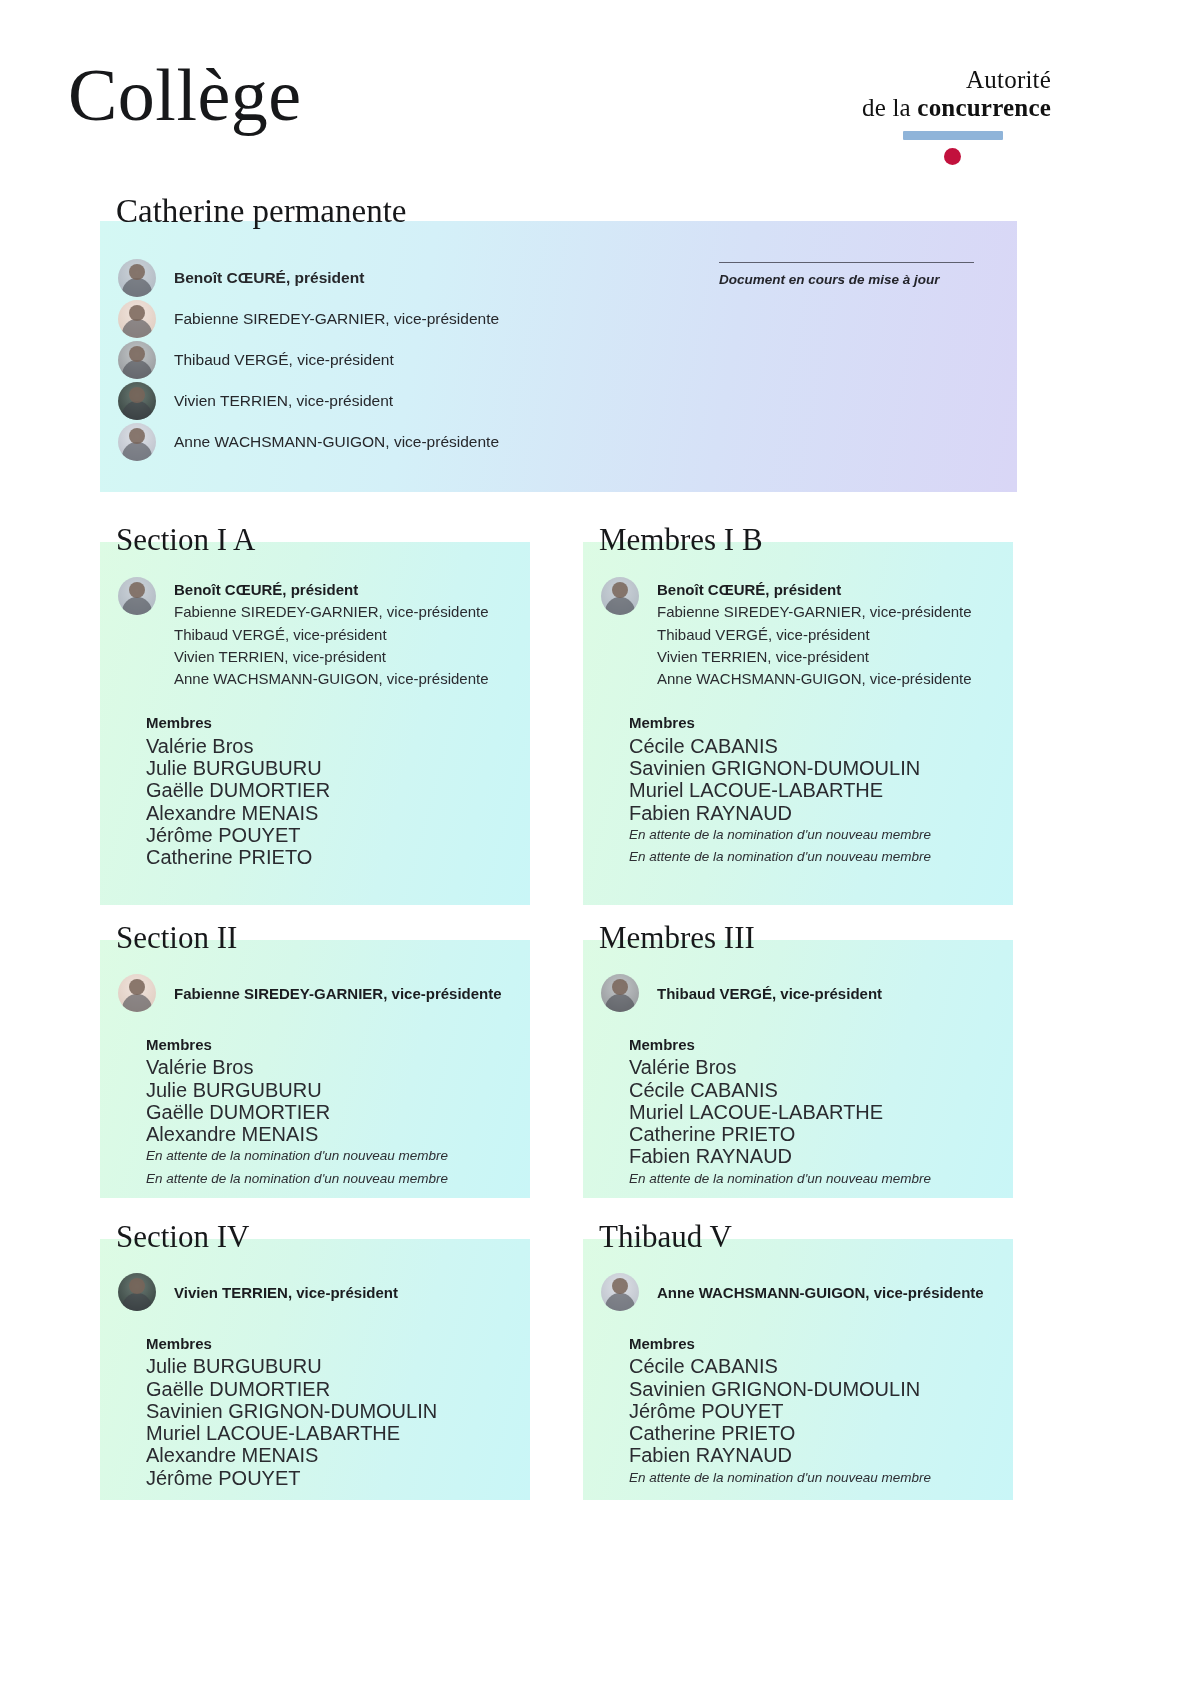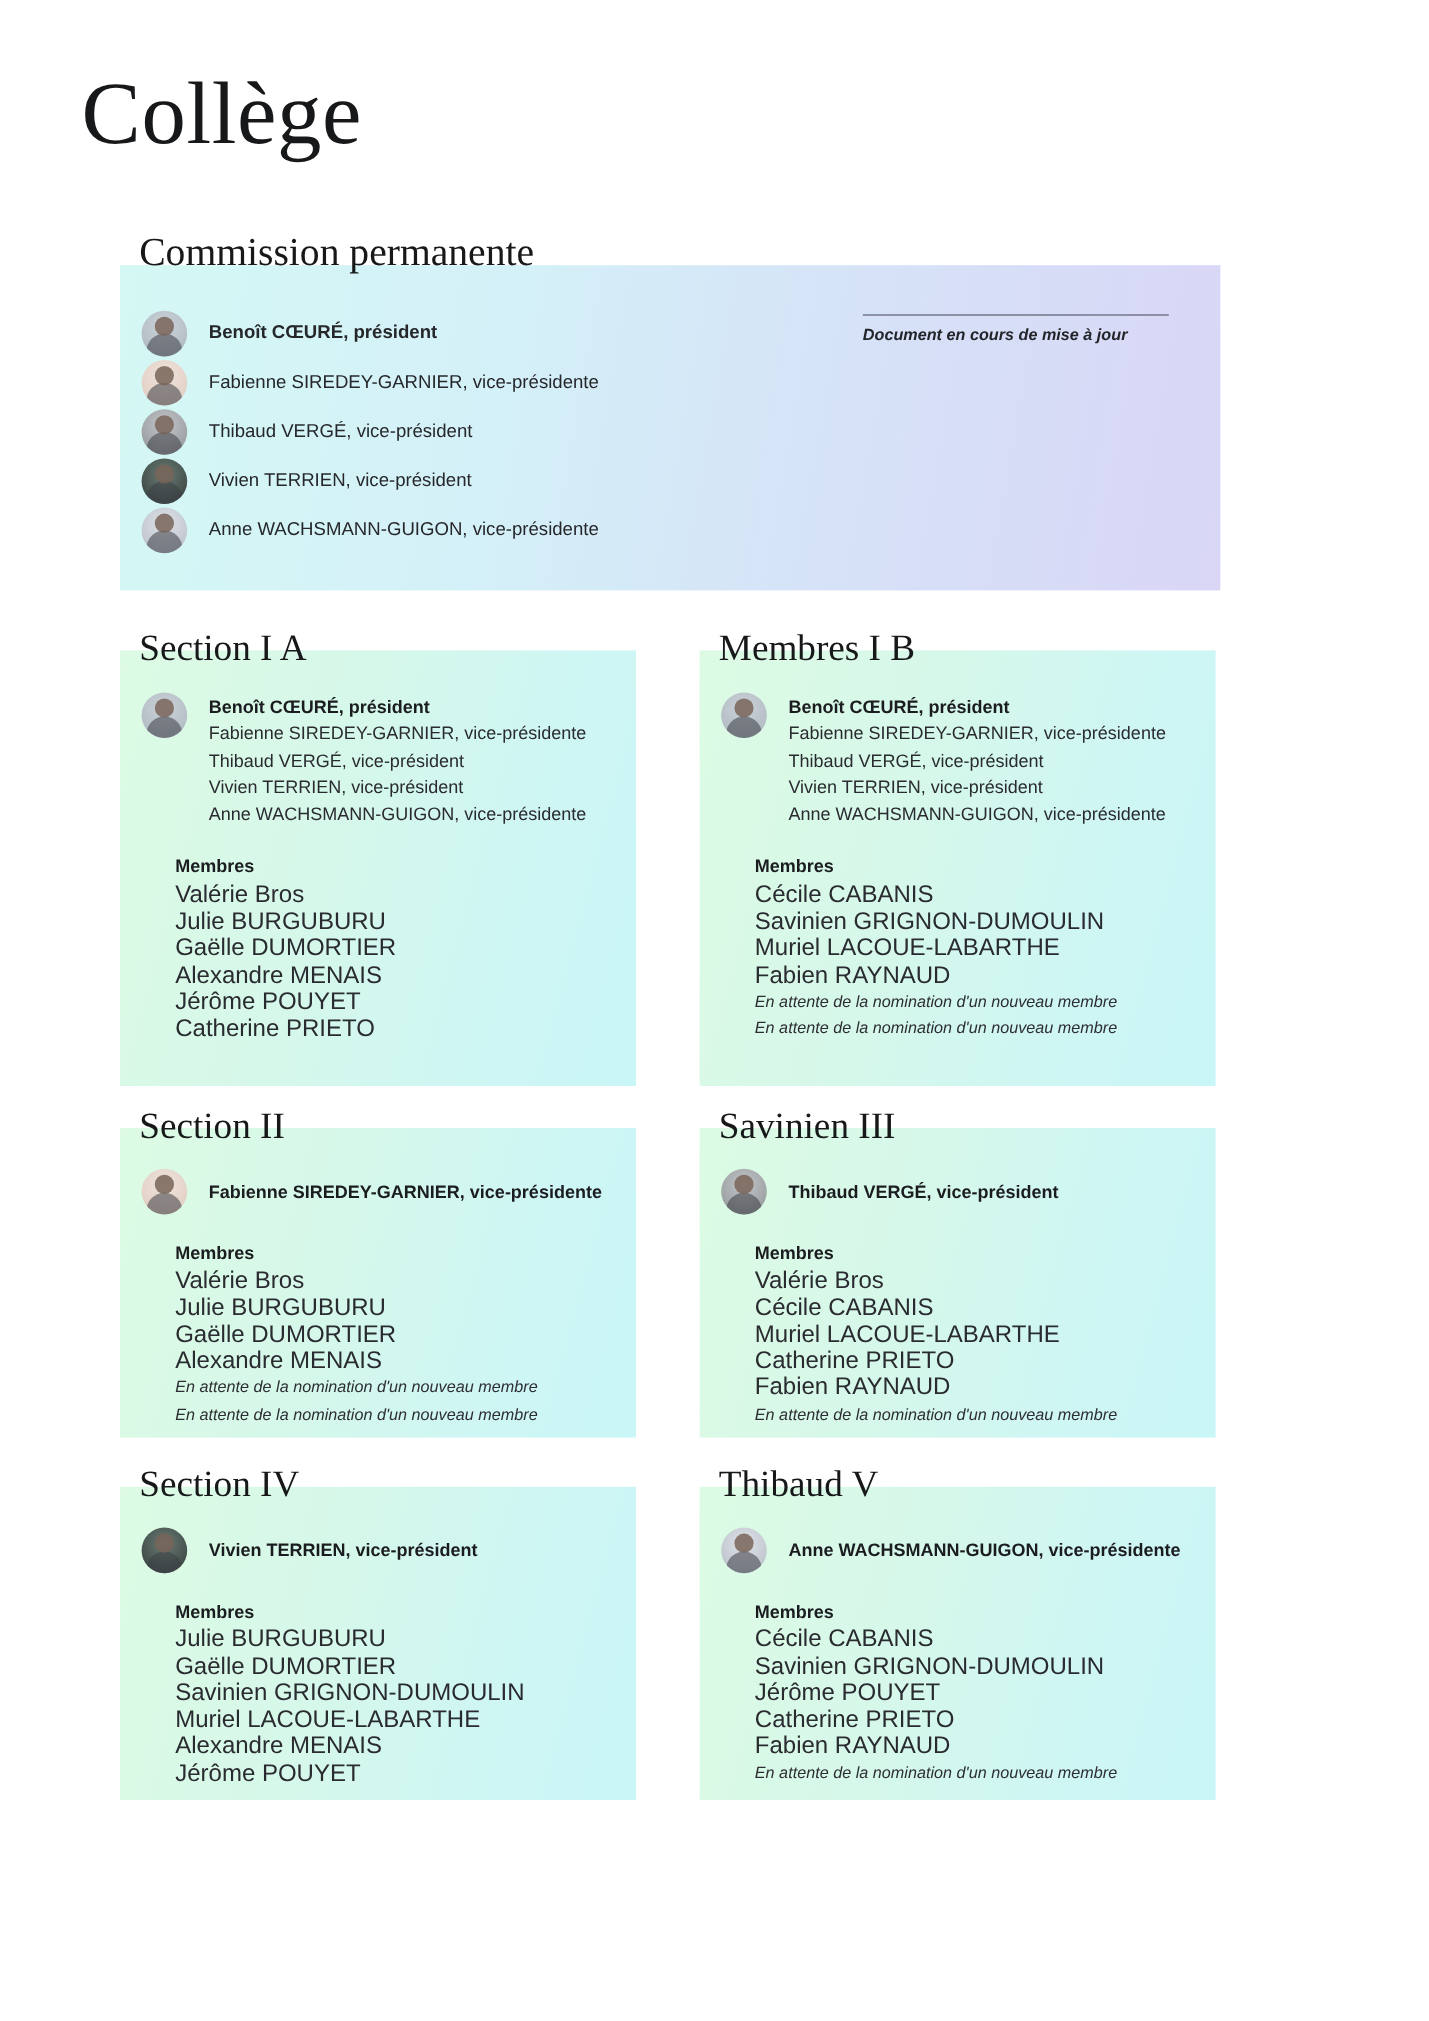--- a/index.html
+++ b/index.html
@@ -248,23 +248,31 @@
   }
   .single-lead-row .avatar { margin-right: 18px; }
   .single-lead-row .name-line { font-weight: 700; }
 </style>
 </head>
 <body>
 
 <div class="page-header">
   <div class="page-title">Collège</div>
 
+  <div class="logo">
+    <div class="logo-line logo-line-1">Autorité</div>
+    <div class="logo-line logo-line-2"><span>de la </span><span class="bold-part">concurrence</span></div>
+    <div class="logo-marks">
+      <div class="logo-bar"></div>
+      <div class="logo-dot"></div>
+    </div>
+  </div>
 </div>
 
-<div class="panel-heading" id="commission-heading">Commission permanente</div>
+<div class="panel-heading" id="commission-heading">Catherine permanente</div>
 
 <div class="panel" id="commission-panel">
   <div class="commission-list" id="commission-list">
       <div class="commission-row">
         <div class="avatar a-coeure"></div>
         <div class="person-name lead">Benoît CŒURÉ, président</div>
       </div>
       <div class="commission-row">
         <div class="avatar a-siredey"></div>
         <div class="person-name">Fabienne SIREDEY-GARNIER, vice-présidente</div>
@@ -350,21 +358,21 @@
           <div class="members-title">Membres</div>
           <div class="member-line">Valérie Bros</div>
           <div class="member-line">Julie BURGUBURU</div>
           <div class="member-line">Gaëlle DUMORTIER</div>
           <div class="member-line">Alexandre MENAIS</div>
           <div class="member-line pending">En attente de la nomination d'un nouveau membre</div>
           <div class="member-line pending">En attente de la nomination d'un nouveau membre</div>
         </div>
       </div>
     </div>
-    <div class="panel-heading" style="left: 599px; top: 922px;">Savinien III</div>
+    <div class="panel-heading" style="left: 599px; top: 922px;">Membres III</div>
     <div class="section-panel sec-grad" style="left: 583px; top: 940px; width: 430px; height: 258px;">
       <div class="sec-inner">
         <div class="single-lead-row">
           <div class="avatar a-verge"></div>
           <div class="names-block">
             <div class="name-line bold">Thibaud VERGÉ, vice-président</div>
           </div>
         </div>
         <div class="members-block">
           <div class="members-title">Membres</div>

